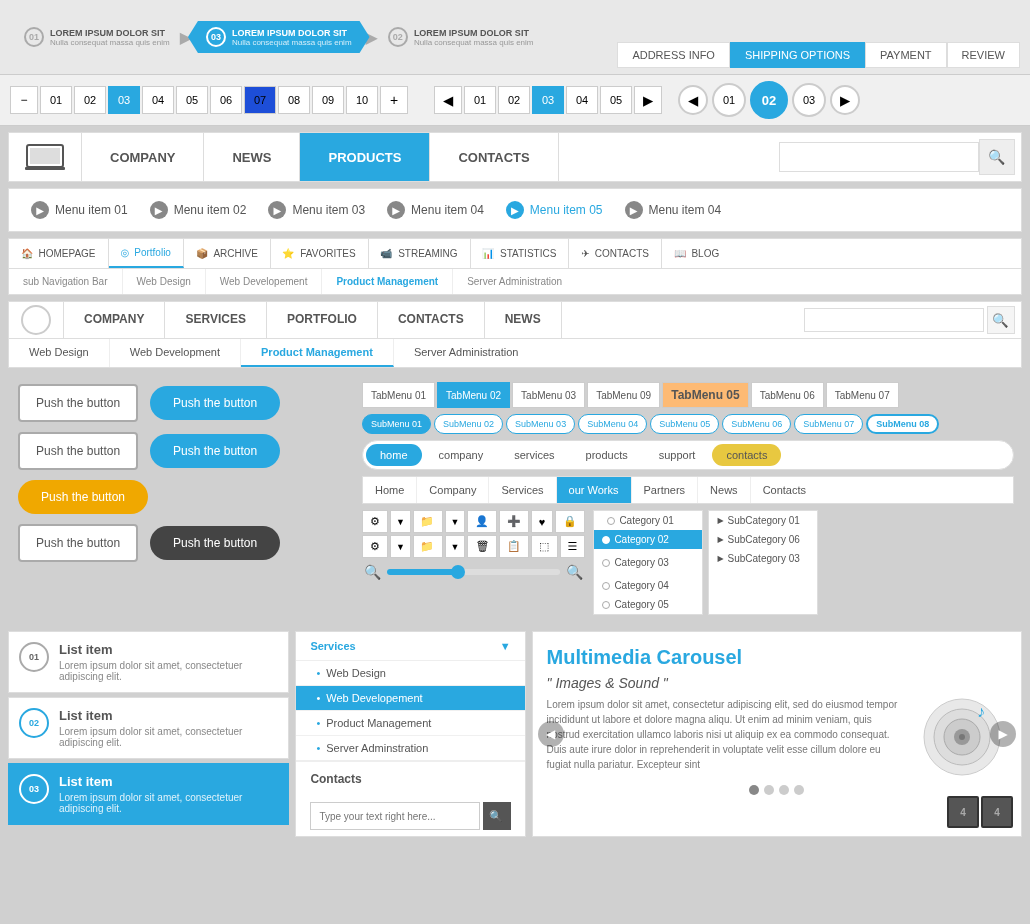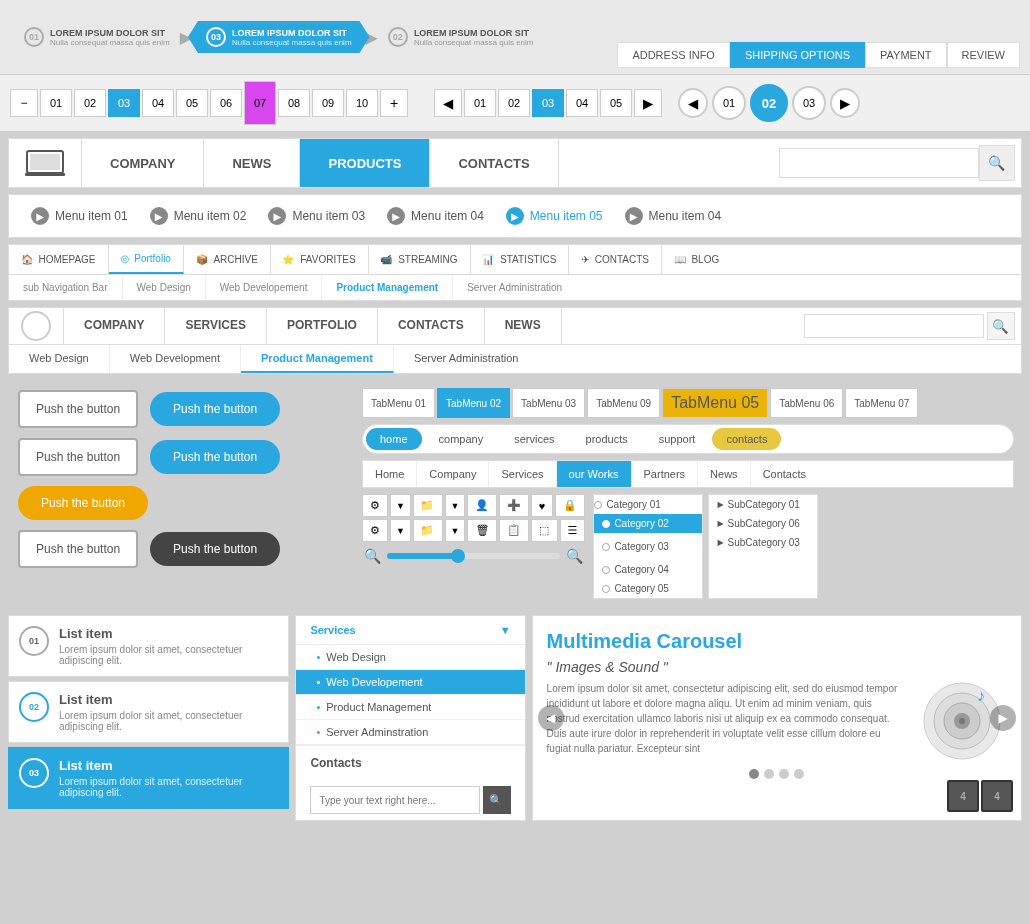--- a/index.html
+++ b/index.html
@@ -49,21 +49,21 @@
 <div style="background:#f0f0f0;border-bottom:1px solid #ccc;padding:6px 10px;display:flex;align-items:center;gap:3px;">
 
   <div style="display:flex;align-items:center;gap:2px;">
     <button style="width:28px;height:28px;border:1px solid #ccc;background:white;cursor:pointer;font-size:12px;display:flex;align-items:center;justify-content:center;">−</button>
     <button style="width:32px;height:28px;border:1px solid #ccc;background:white;font-size:11px;cursor:pointer;">01</button>
     <button style="width:32px;height:28px;border:1px solid #ccc;background:white;font-size:11px;cursor:pointer;">02</button>
     <button style="width:32px;height:28px;border:1px solid #29a8e0;background:#29a8e0;color:white;font-size:11px;cursor:pointer;">03</button>
     <button style="width:32px;height:28px;border:1px solid #ccc;background:white;font-size:11px;cursor:pointer;">04</button>
     <button style="width:32px;height:28px;border:1px solid #ccc;background:white;font-size:11px;cursor:pointer;">05</button>
     <button style="width:32px;height:28px;border:1px solid #ccc;background:white;font-size:11px;cursor:pointer;">06</button>
-    <button style="width:32px;height:44px;border:1px solid #ccc;background:#d946ef;font-size:11px;cursor:pointer;">07</button>
+    <button style="width:32px;height:28px;border:1px solid #ccc;background:#1d4ed8;font-size:11px;cursor:pointer;">07</button>
     <button style="width:32px;height:28px;border:1px solid #ccc;background:white;font-size:11px;cursor:pointer;">08</button>
     <button style="width:32px;height:28px;border:1px solid #ccc;background:white;font-size:11px;cursor:pointer;">09</button>
     <button style="width:32px;height:28px;border:1px solid #ccc;background:white;font-size:11px;cursor:pointer;">10</button>
     <button style="width:28px;height:28px;border:1px solid #ccc;background:white;cursor:pointer;font-size:14px;display:flex;align-items:center;justify-content:center;">+</button>
   </div>
 
   <div style="width:20px;"></div>
 
   <div style="display:flex;align-items:center;gap:2px;">
     <button style="width:28px;height:28px;border:1px solid #ccc;background:white;cursor:pointer;">◀</button>
@@ -222,25 +222,35 @@
     </div>
   </div>
 
   <div style="flex:2;padding:8px;display:flex;flex-direction:column;gap:6px;">
 
     <div style="display:flex;gap:2px;flex-wrap:wrap;">
       <button style="padding:5px 8px;border:1px solid #ccc;background:white;font-size:10px;cursor:pointer;color:#555;">TabMenu 01</button>
       <button style="padding:5px 8px;border:1px solid #29a8e0;background:#29a8e0;color:white;font-size:10px;cursor:pointer;">TabMenu 02</button>
       <button style="padding:5px 8px;border:1px solid #ccc;background:white;font-size:10px;cursor:pointer;color:#555;">TabMenu 03</button>
       <button style="padding:5px 8px;border:1px solid #ccc;background:white;font-size:10px;cursor:pointer;color:#555;">TabMenu 09</button>
-      <button style="padding:5px 8px;border:1px solid #ccc;background:#eab308;font-size:16px;cursor:pointer;color:#555;">TabMenu 05</button>
+      <button style="padding:5px 8px;border:1px solid #ccc;background:#fdba74;font-size:12px;cursor:pointer;color:#555;font-weight:bold;">TabMenu 05</button>
       <button style="padding:5px 8px;border:1px solid #ccc;background:white;font-size:10px;cursor:pointer;color:#555;">TabMenu 06</button>
       <button style="padding:5px 8px;border:1px solid #ccc;background:white;font-size:10px;cursor:pointer;color:#555;">TabMenu 07</button>
     </div>
 
+    <div style="display:flex;gap:3px;flex-wrap:wrap;">
+      <button style="padding:3px 8px;border:1px solid #29a8e0;background:#29a8e0;color:white;font-size:9px;cursor:pointer;border-radius:10px;">SubMenu 01</button>
+      <button style="padding:3px 8px;border:1px solid #29a8e0;color:#29a8e0;font-size:9px;cursor:pointer;border-radius:10px;background:white;">SubMenu 02</button>
+      <button style="padding:3px 8px;border:1px solid #29a8e0;color:#29a8e0;font-size:9px;cursor:pointer;border-radius:10px;background:white;">SubMenu 03</button>
+      <button style="padding:3px 8px;border:1px solid #29a8e0;color:#29a8e0;font-size:9px;cursor:pointer;border-radius:10px;background:white;">SubMenu 04</button>
+      <button style="padding:3px 8px;border:1px solid #29a8e0;color:#29a8e0;font-size:9px;cursor:pointer;border-radius:10px;background:white;">SubMenu 05</button>
+      <button style="padding:3px 8px;border:1px solid #29a8e0;color:#29a8e0;font-size:9px;cursor:pointer;border-radius:10px;background:white;">SubMenu 06</button>
+      <button style="padding:3px 8px;border:1px solid #29a8e0;color:#29a8e0;font-size:9px;cursor:pointer;border-radius:10px;background:white;">SubMenu 07</button>
+      <button style="padding:3px 8px;border:2px solid #29a8e0;color:#29a8e0;font-size:9px;cursor:pointer;border-radius:10px;background:white;font-weight:bold;">SubMenu 08</button>
+    </div>
 
     <div style="display:flex;gap:3px;padding:3px;background:white;border:1px solid #ddd;border-radius:20px;align-items:center;">
       <button style="padding:5px 14px;border-radius:15px;font-size:11px;cursor:pointer;color:white;background:#29a8e0;border:none;">home</button>
       <button style="padding:5px 14px;border-radius:15px;font-size:11px;cursor:pointer;color:#555;background:transparent;border:none;">company</button>
       <button style="padding:5px 14px;border-radius:15px;font-size:11px;cursor:pointer;color:#555;background:transparent;border:none;">services</button>
       <button style="padding:5px 14px;border-radius:15px;font-size:11px;cursor:pointer;color:#555;background:transparent;border:none;">products</button>
       <button style="padding:5px 14px;border-radius:15px;font-size:11px;cursor:pointer;color:#555;background:transparent;border:none;">support</button>
       <button style="padding:5px 14px;border-radius:15px;font-size:11px;cursor:pointer;color:#555;background:#e8c840;border:none;">contacts</button>
     </div>
 
@@ -282,21 +292,21 @@
           <div style="flex:1;height:6px;background:#ddd;border-radius:3px;position:relative;cursor:pointer;min-width:80px;">
             <div style="width:40%;height:100%;background:#29a8e0;border-radius:3px;"></div>
             <div style="width:14px;height:14px;background:#29a8e0;border-radius:50%;position:absolute;top:-4px;left:37%;"></div>
           </div>
           <span style="font-size:14px;cursor:pointer;color:#555;">🔍</span>
         </div>
       </div>
 
       <div style="display:flex;gap:5px;">
         <div style="background:white;border:1px solid #ddd;font-size:10px;min-width:110px;">
-          <div style="padding:4px 0;cursor:pointer;display:flex;align-items:center;gap:4px;color:#555;">
+          <div style="padding:4px 13px;cursor:pointer;display:flex;align-items:center;gap:4px;color:#555;">
             <span style="width:8px;height:8px;border-radius:50%;border:1px solid #aaa;display:inline-block;"></span>
             <span>Category 01</span>
           </div>
           <div style="padding:4px 8px;cursor:pointer;display:flex;align-items:center;gap:4px;color:white;background:#29a8e0;">
             <span style="width:8px;height:8px;border-radius:50%;border:1px solid white;background:white;display:inline-block;"></span>
             <span>Category 02</span>
           </div>
           <div style="padding:8px 8px;cursor:pointer;display:flex;align-items:center;gap:4px;color:#555;">
             <span style="width:8px;height:8px;border-radius:50%;border:1px solid #aaa;display:inline-block;"></span>
             <span>Category 03</span>

